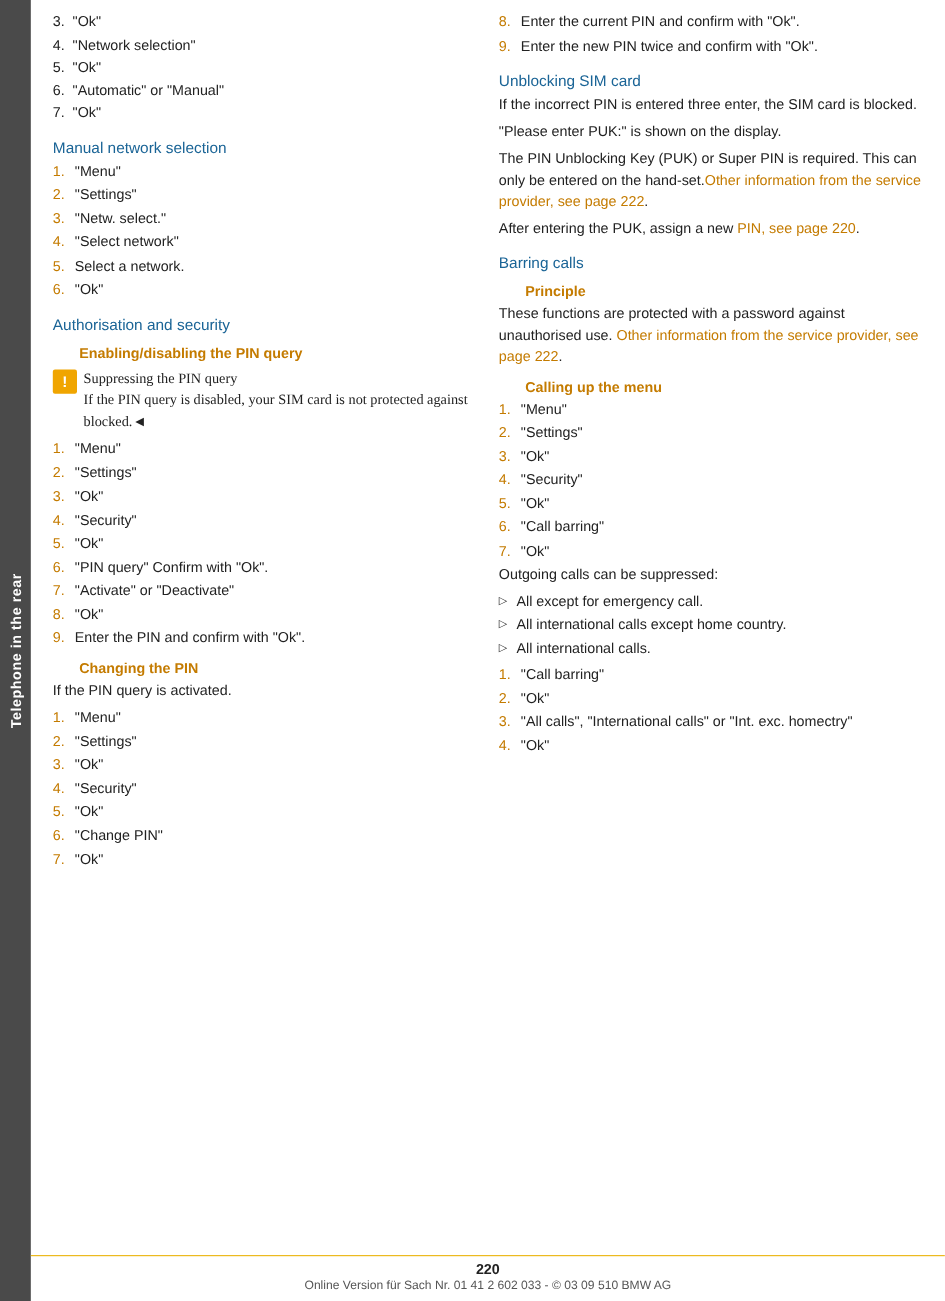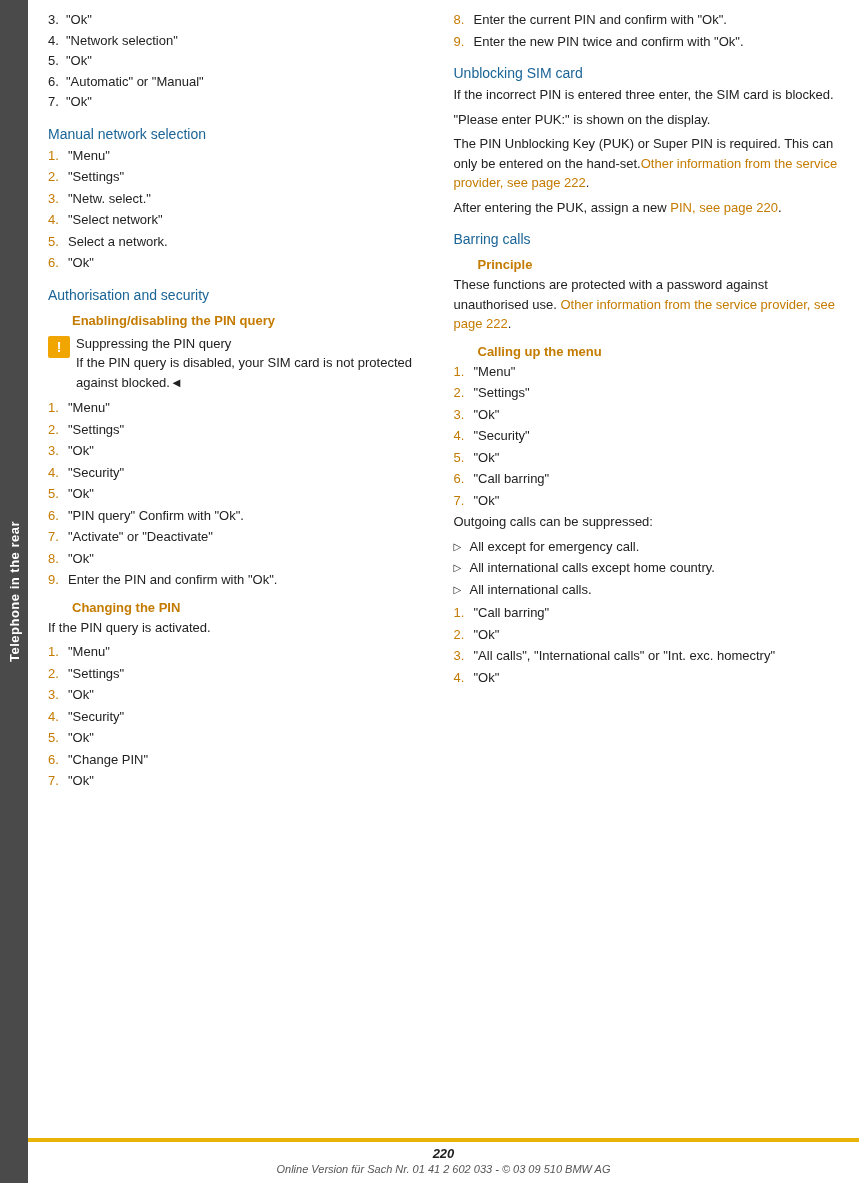--- a/index.html
+++ b/index.html
@@ -82,20 +82,21 @@
       font-weight: bold;
       font-size: 14px;
       display: flex;
       align-items: center;
       justify-content: center;
       border-radius: 2px;
       margin-top: 2px;
     }
     .warning-text {
       line-height: 1.5;
+      font-family: Liberation Serif, serif;
     }
     .bullet-list {
       list-style: none;
       margin-left: 0;
       margin-bottom: 4px;
     }
     .bullet-list li {
       padding-left: 16px;
       position: relative;
       margin-bottom: 2px;
@@ -110,23 +111,22 @@
       color: #222;
     }
     .footer {
       position: absolute;
       bottom: 8px;
       left: 28px;
       right: 0;
       text-align: center;
       font-size: 11px;
       color: #555;
-      border-top: 4px solid #eab308;
+      border-top: 1px solid #eab308;
       padding-top: 4px;
-      font-style: italic;
     }
     .page-number {
       font-size: 13px;
       font-weight: bold;
       color: #222;
       margin-bottom: 2px;
     }
     .numbered-orange {
       color: #c47b00;
     }

